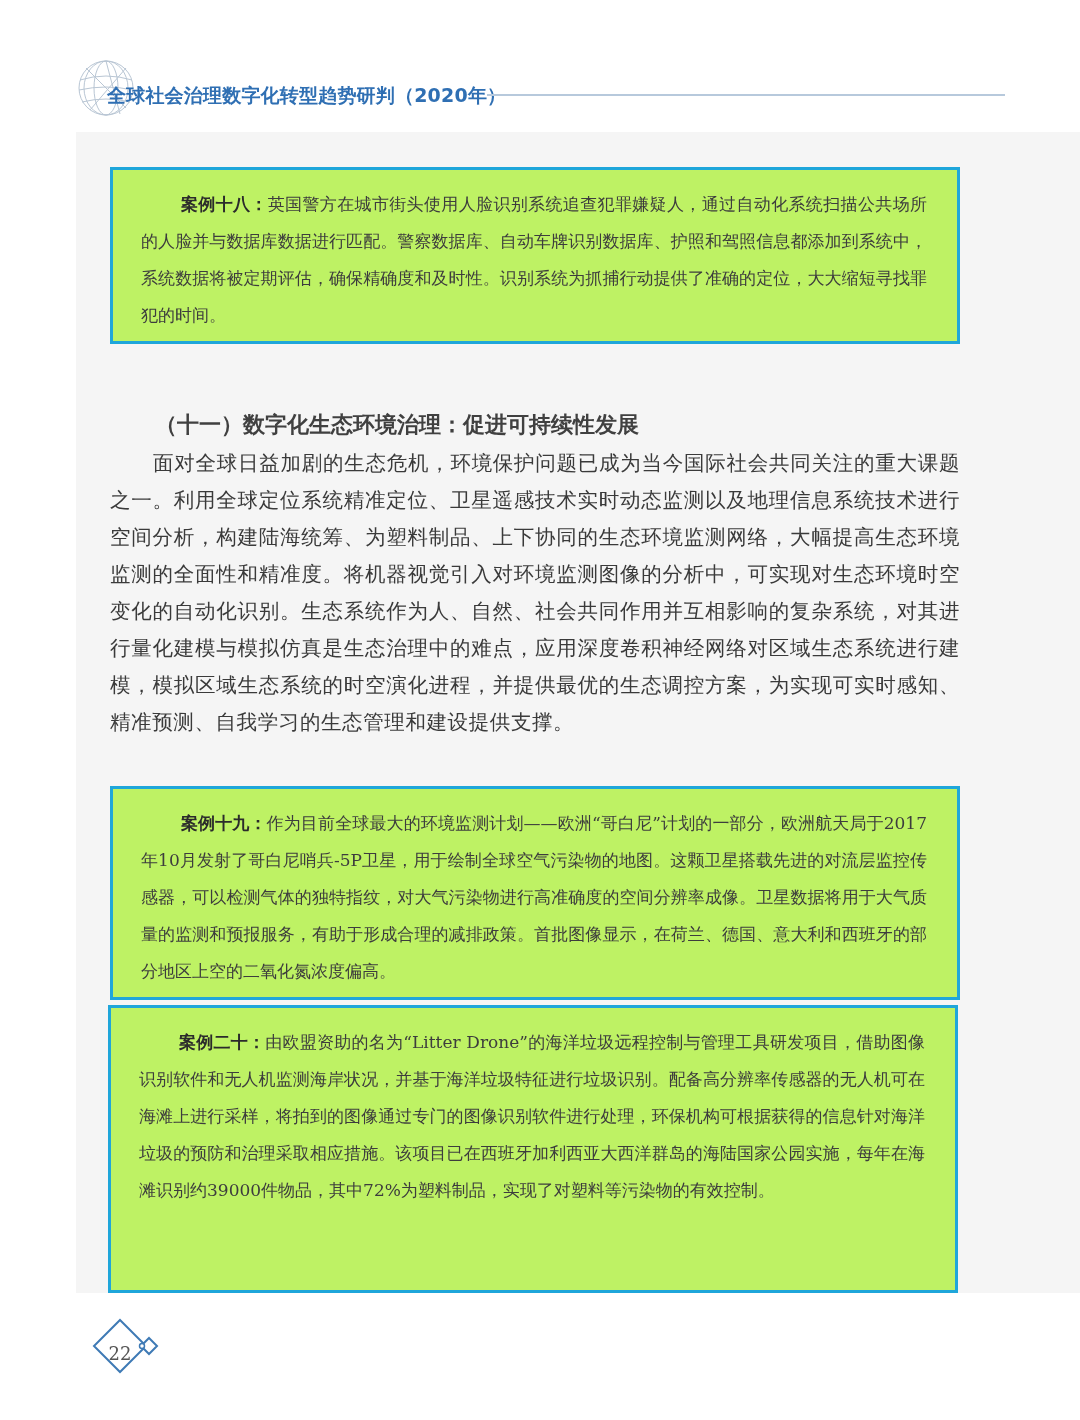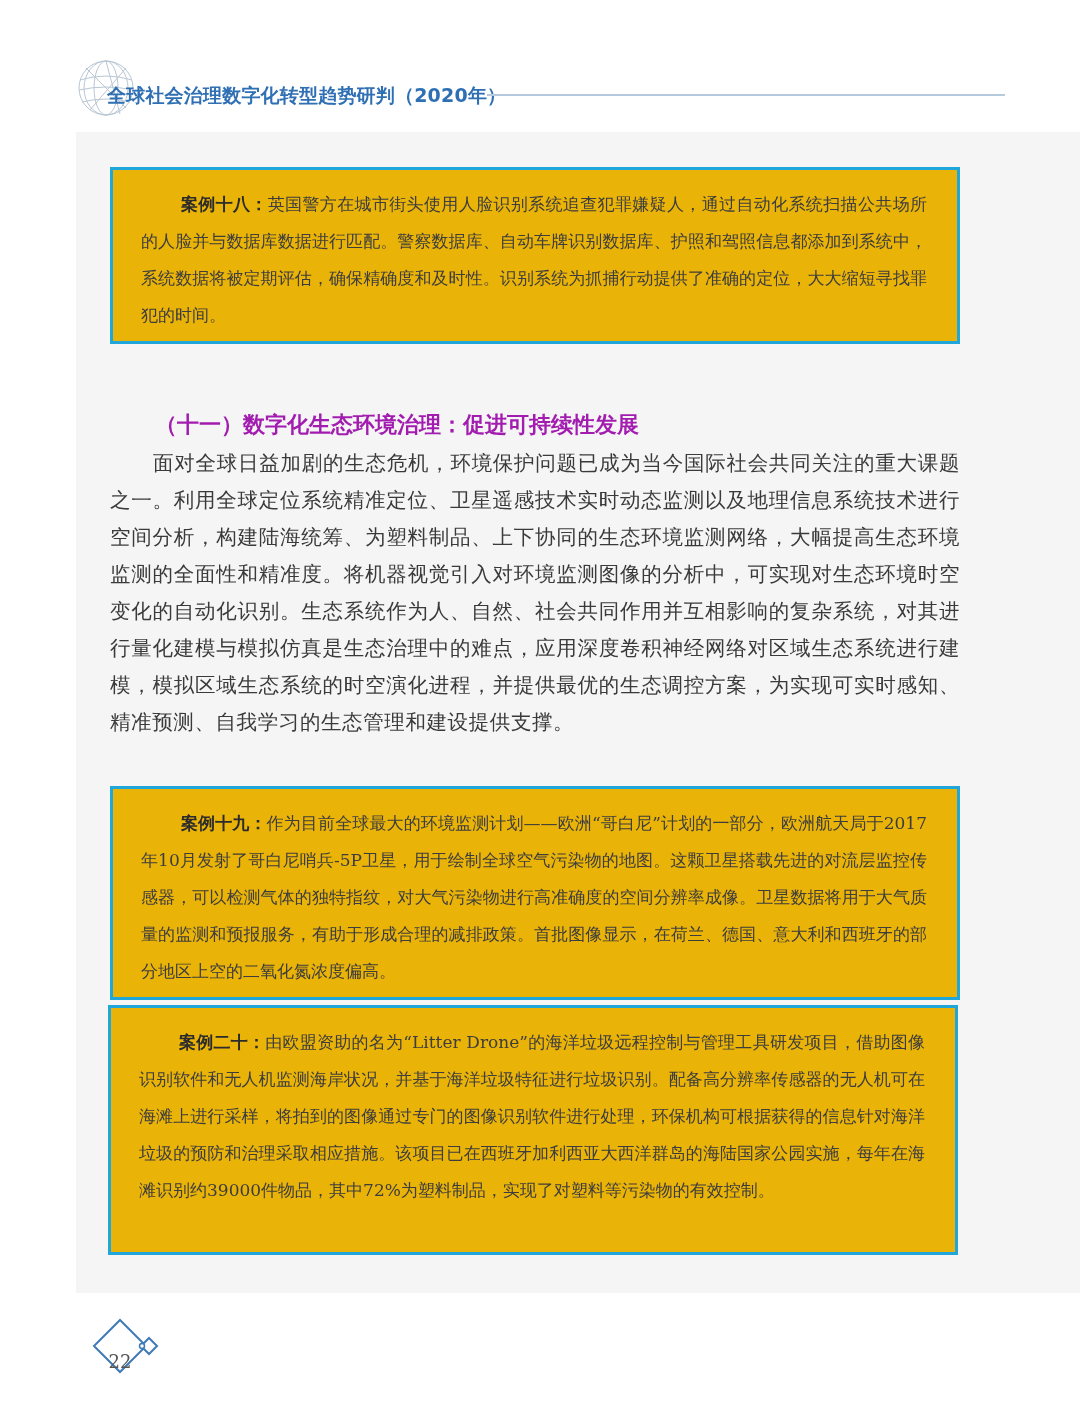--- a/index.html
+++ b/index.html
@@ -13,43 +13,43 @@
   .globe { position:absolute; left:76px; top:58px; width:60px; height:60px; }
   .header-title {
     position:absolute; left:107px; top:82px; font-size:19px; font-weight:bold;
     color:#2f6fb3; font-family:"DejaVu Sans","Liberation Sans",sans-serif;
     letter-spacing:0.2px; white-space:nowrap; line-height:26px;
   }
   .header-rule { position:absolute; left:487px; top:94px; width:518px; height:2px; background:#b7c9dc; }
   .panel { position:absolute; left:76px; top:132px; width:1004px; height:1161px; background:#f5f5f5; }
   .case-box {
     position:absolute; box-sizing:border-box;
-    border:3px solid #1fa6da; background:#eab308;
+    border:3px solid #1fa6da; background:#bef264;
     padding:16px 30px 0 28px;
     font-size:17px; line-height:37px; color:#3d3d3d;
     text-align:justify;
   }
   .case-box p { margin:0; text-indent:2.35em; }
   .case-label { font-weight:bold; color:#2b2b2b; }
   #box18 { left:110px; top:167px; width:850px; height:177px; }
   #box19 { left:110px; top:786px; width:850px; height:214px; }
-  #box20 { left:108px; top:1005px; width:850px; height:250px; }
+  #box20 { left:108px; top:1005px; width:850px; height:288px; }
   .section-heading {
     position:absolute; left:155px; top:410px; font-size:22px; font-weight:bold;
-    color:#a21caf; font-family:"DejaVu Sans","Liberation Sans",sans-serif;
+    color:#404040; font-family:"DejaVu Sans","Liberation Sans",sans-serif;
     white-space:nowrap; line-height:30px;
   }
   .body-para {
     position:absolute; left:110px; top:445px; width:850px;
     font-size:20.5px; line-height:37px; color:#3a3a3a; text-align:justify;
     margin:0; text-indent:2.1em; letter-spacing:0.6px;
   }
   .page-num-wrap { position:absolute; left:92px; top:1318px; width:70px; height:56px; }
   .page-num {
-    position:absolute; left:0; top:16px; width:56px; height:56px; line-height:56px;
+    position:absolute; left:0; top:8px; width:56px; height:56px; line-height:56px;
     text-align:center; font-size:18px; color:#555;
   }
 </style>
 </head>
 <body>
 
 <div class="header">
   <svg class="globe" viewBox="0 0 60 60">
     <g fill="none" stroke="#b9c6d4" stroke-width="1">
       <circle cx="30" cy="30" r="27"></circle>

